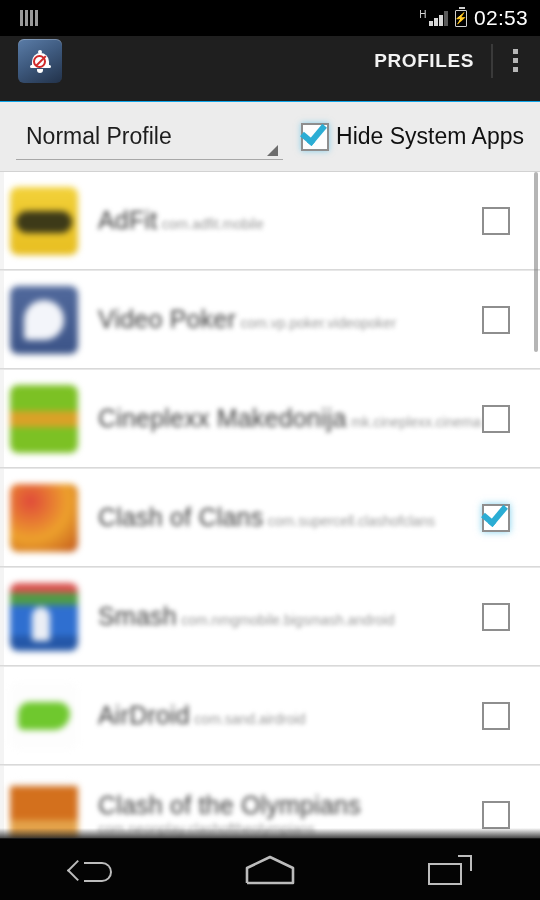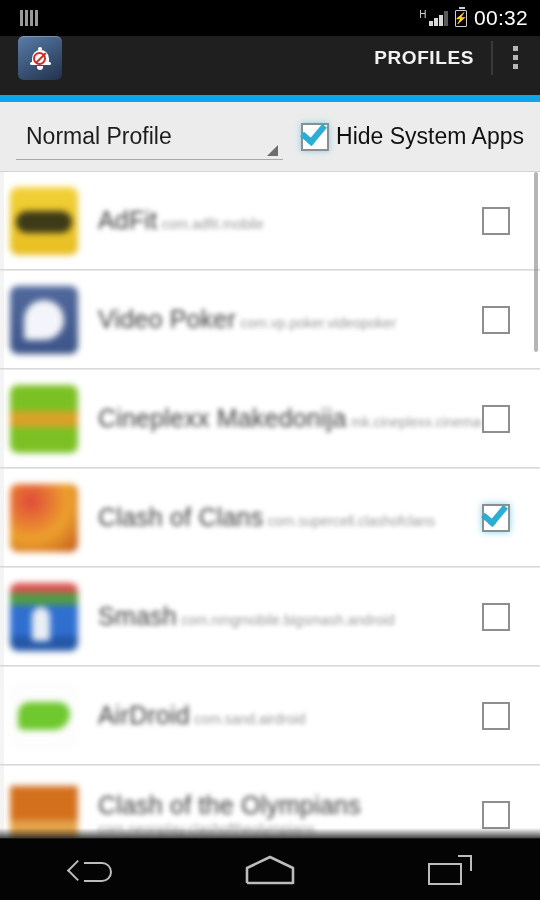--- a/index.html
+++ b/index.html
@@ -30,21 +30,21 @@
   .signal i:nth-child(4){ height:15px; background:#5a5a5a; }
   .battery{ position:relative; width:12px; height:17px; border:1.6px solid #d0d0d0; border-radius:1px; }
   .battery:before{ content:""; position:absolute; top:-4px; left:3px; width:6px; height:2.4px; background:#d0d0d0;}
   .bolt{ position:absolute; inset:0; display:flex; align-items:center; justify-content:center;
          font-size:11px; color:#d0d0d0; line-height:1; }
   .clock{ color:#fff; font-size:21px; letter-spacing:.3px; }
 
   
   .actionbar{
     height:66px; background:#1f1f1f; display:flex; align-items:center;
-    padding:0 0 16px 18px; border-bottom:7px solid #0ea5e9; position:relative;
+    padding:0 0 16px 18px; border-bottom:1px solid #0ea5e9; position:relative;
   }
   .app-icon{
     width:44px; height:44px; border-radius:6px;
     background:linear-gradient(150deg,#5b7da8 0%,#3f5b80 45%,#22324a 100%);
     position:relative; box-shadow:inset 0 1px 0 rgba(255,255,255,.25);
     display:flex; align-items:center; justify-content:center; flex:none;
   }
   .bell{ position:relative; width:21px; height:22px; }
   .bell .body{
     position:absolute; left:2px; top:3px; width:17px; height:14px;
@@ -204,21 +204,21 @@
       <span class="net-h">H</span>
       <span class="signal">
         <i></i>
           <i></i>
           <i></i>
           <i></i>
       </span>
       <span class="battery">
         <span class="bolt">⚡</span>
       </span>
-      <span class="clock">00:32</span>
+      <span class="clock">02:53</span>
     </div>
   </div>
 
   <div class="actionbar">
     <div class="app-icon">
       <span class="bell">
         <span class="top"></span>
           <span class="body"></span>
           <span class="clapper"></span>
         <span class="noentry"></span>

